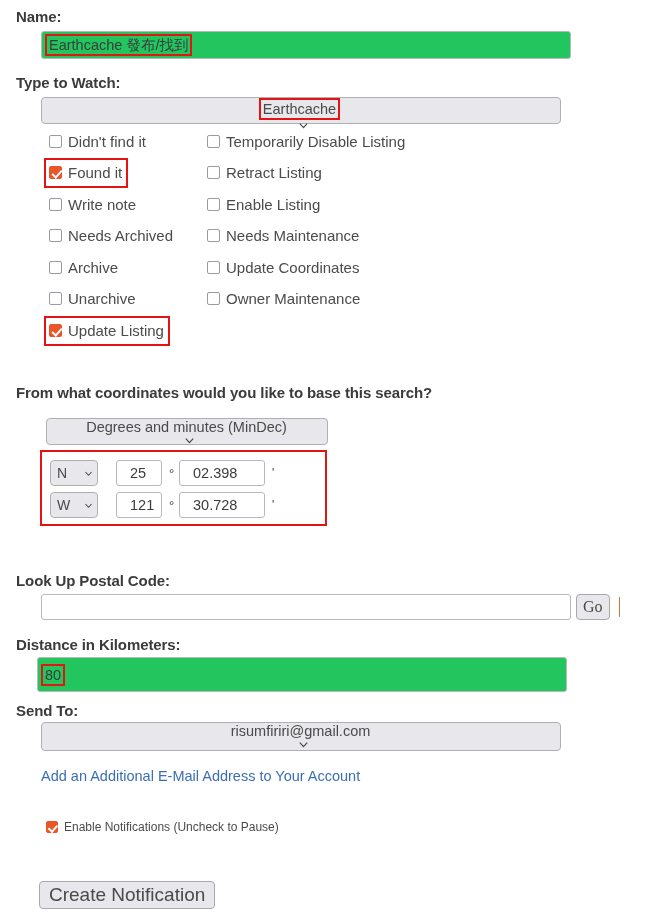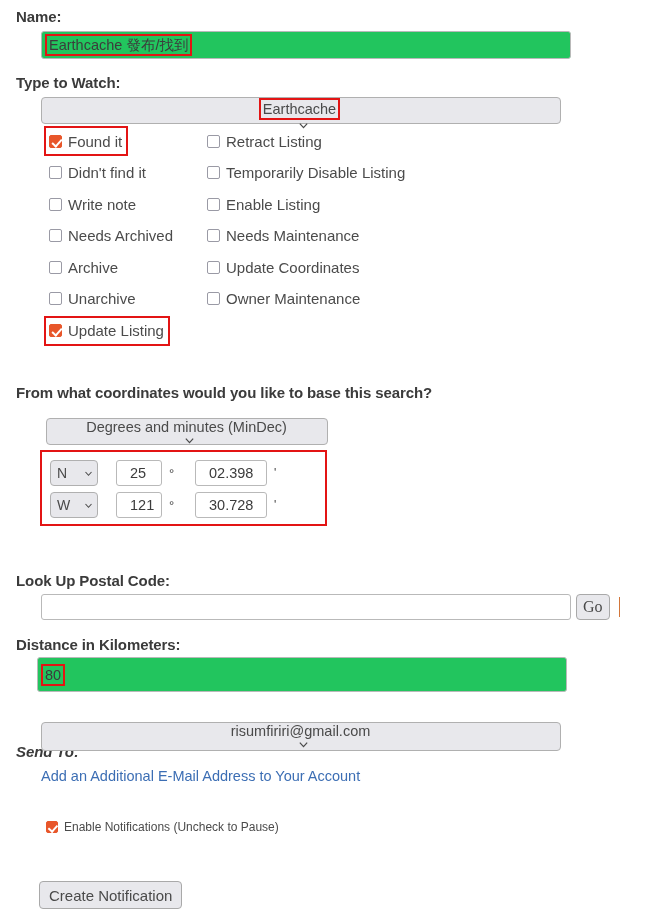--- a/index.html
+++ b/index.html
@@ -132,21 +132,21 @@
     border: 1px solid #b9b9b9;
     border-radius: 3px;
     background: #fff;
     font-size: 14.5px;
     color: #3c3c3c;
     display: flex; align-items: center;
     padding: 0 13px;
     flex: none;
   }
   .deg-in { width: 46px; margin-left: 18px; }
-  .min-in { width: 72px; margin-left: 16px; }
+  .min-in { width: 86px; }
   .unit { font-size: 13px; color: #444; margin-left: 7px; width: 10px; flex:none; }
   .unit.min { font-size: 12px; }
 
   
   .postal-head { position: absolute; left: 0; top: 572px; }
   .postal-row { position: absolute; left: 0; top: 594px; display: flex; align-items: center; }
   .postal-input {
     width: 530px; height: 26px; margin-left: 41px;
     border: 1px solid #b9b9b9; border-radius: 3px; background: #fff;
   }
@@ -165,21 +165,21 @@
   }
   .caret-bar {
     margin-left: 9px; width: 1px; height: 20px; background: #d2763a;
   }
 
   
   .dist-head { position: absolute; left: 0; top: 636px; }
   .dist-wrap { position: absolute; left: 0; top: 657px; }
 
   
-  .send-head { position: absolute; left: 0; top: 743px; font-style: italic; }
+  .send-head { position: absolute; left: 0; top: 702px; }
   .send-sel { position: absolute; left: 41px; top: 722px; width: 520px; height: 29px; }
   .addmail {
     position: absolute; left: 41px; top: 768px;
     font-size: 14.5px; color: #3c6eb4;
     text-decoration: none;
   }
 
   
   .enable-row {
     position: absolute; left: 46px; top: 820px;
@@ -189,21 +189,21 @@
   .box.small { width: 12px; height: 12px; }
   .box.small.checked::after { left: 3px; top: 1px; width: 3.5px; height: 7px; border-width: 0 2px 2px 0; }
 
   
   .createbtn {
     position: absolute; left: 39px; top: 881px;
     height: 28px;
     border: 1px solid #a9a9a9;
     border-radius: 4px;
     background: #e8e8ec;
-    font-size: 15px;
+    font-size: 19px;
     color: #4a4a4a;
     display: flex; align-items: center; justify-content: center;
     padding: 0 9px;
     font-family: "Liberation Sans", sans-serif;
   }
 </style>
 </head>
 <body>
 
 <div class="page">
@@ -223,38 +223,38 @@
         <svg viewBox="0 0 12 12" width="11" height="11">
             <path d="M2 4 L6 8.4 L10 4" fill="none" stroke="#4a4a4a" stroke-width="1.3"></path>
           </svg>
       </span>
     </div>
   </div>
 
   <div class="cbgrid">
 
     <div class="cbrow">
+      <div class="cbitem col1">
+        <span class="box"></span>
+        <span>Didn't find it</span>
+      </div>
+      <div class="cbitem col2">
+        <span class="box"></span>
+        <span>Temporarily Disable Listing</span>
+      </div>
+    </div>
+
+    <div class="cbrow">
       <div class="cbitem col1 hl">
         <span class="box checked"></span>
         <span>Found it</span>
       </div>
       <div class="cbitem col2">
         <span class="box"></span>
         <span>Retract Listing</span>
-      </div>
-    </div>
-
-    <div class="cbrow">
-      <div class="cbitem col1">
-        <span class="box"></span>
-        <span>Didn't find it</span>
-      </div>
-      <div class="cbitem col2">
-        <span class="box"></span>
-        <span>Temporarily Disable Listing</span>
       </div>
     </div>
 
     <div class="cbrow">
       <div class="cbitem col1">
         <span class="box"></span>
         <span>Write note</span>
       </div>
       <div class="cbitem col2">
         <span class="box"></span>

